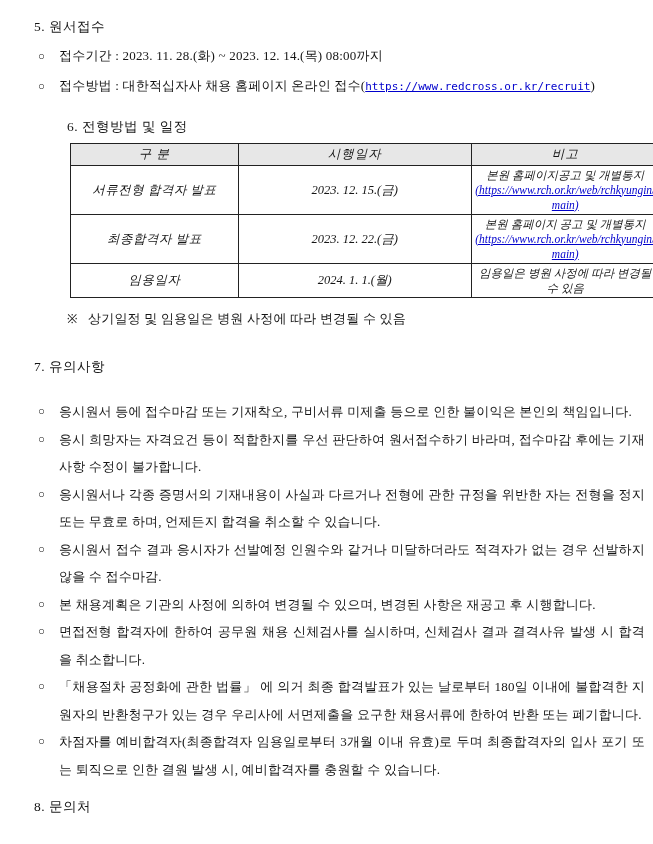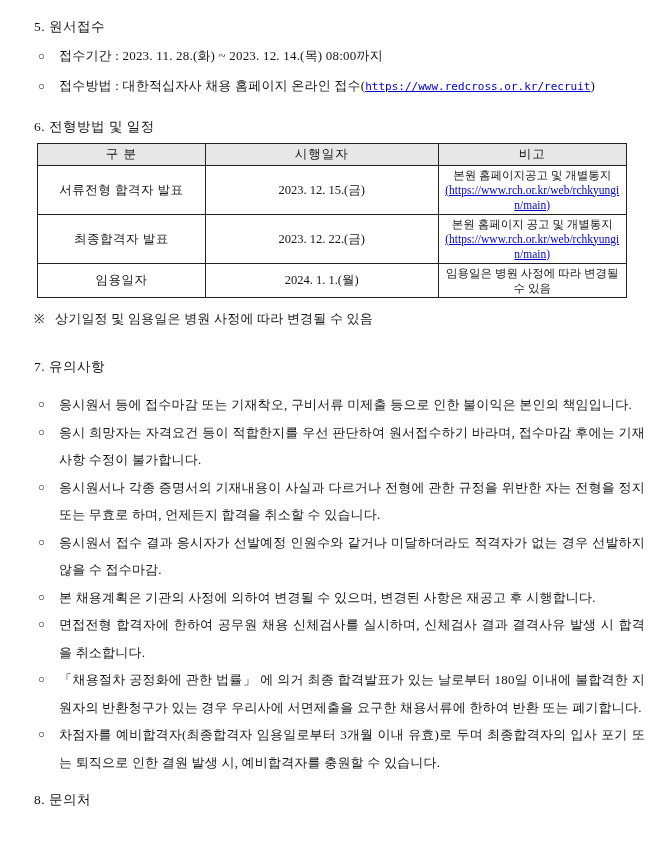--- a/index.html
+++ b/index.html
@@ -13,36 +13,36 @@
   .sec-title{font-size:13.5px;font-weight:400;margin:0;line-height:22px;letter-spacing:0.5px;}
   .bullet{display:flex;margin:0;font-size:13px;}
   .s5 .bullet{line-height:30px;}
   .s5 .sec-title{margin-bottom:3px;}
   .marker{flex:0 0 21px;padding-left:4px;font-size:11.5px;}
   .btext{flex:1;text-align:justify;letter-spacing:0.2px;}
   .link{color:#0000cc;text-decoration:underline;cursor:pointer;}
   .mono{font-family:"DejaVu Sans Mono",monospace;font-size:11px;letter-spacing:0;}
 
   
-  .s6{margin-top:14px;}
+  .s6{margin-top:14px;margin-left:33px;}
   table{border-collapse:collapse;width:590px;margin:5px 0 0 3px;table-layout:fixed;}
-  th,td{border:1px solid #222;text-align:center;vertical-align:middle;padding:1px 3px;}
+  th,td{border:1px solid #222;text-align:center;vertical-align:middle;padding:1px 3px;font-style:italic;}
   th{background:#e7e7e7;font-weight:400;font-size:12.5px;height:19px;letter-spacing:1px;}
   td{font-size:12.5px;}
   .col-cat{width:28.5%;} .col-date{width:39.5%;} .col-note{width:32%;}
   td.cell-cat{height:20px;letter-spacing:0.5px;}
   td.cell-note{font-size:11.5px;line-height:15px;padding:0 3px;}
   td.cell-note .link{word-break:break-all;font-size:11.5px;}
   tr.tall td{height:46px;} tr.mid td{height:31px;} tr.short td{height:20px;}
   .footnote{display:flex;margin:10px 0 0 0;font-size:13px;line-height:22px;}
   .footnote .marker{flex:0 0 21px;padding-left:0;font-size:12.5px;}
 
   
   .s7{margin-top:26px;}
-  .s7 .sec-title{margin-bottom:13px;}
+  .s7 .sec-title{margin-bottom:20px;}
   .s7 .bullet{line-height:27.5px;}
 
   
   .s8{margin-top:13px;}
   .s8 .sec-title{margin-bottom:3px;}
 </style>
 </head>
 <body>
 
 <div class="page">

